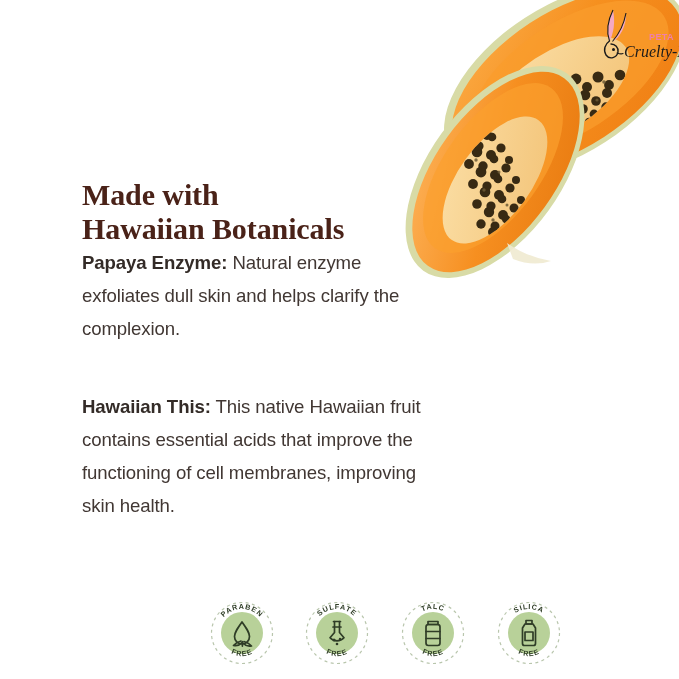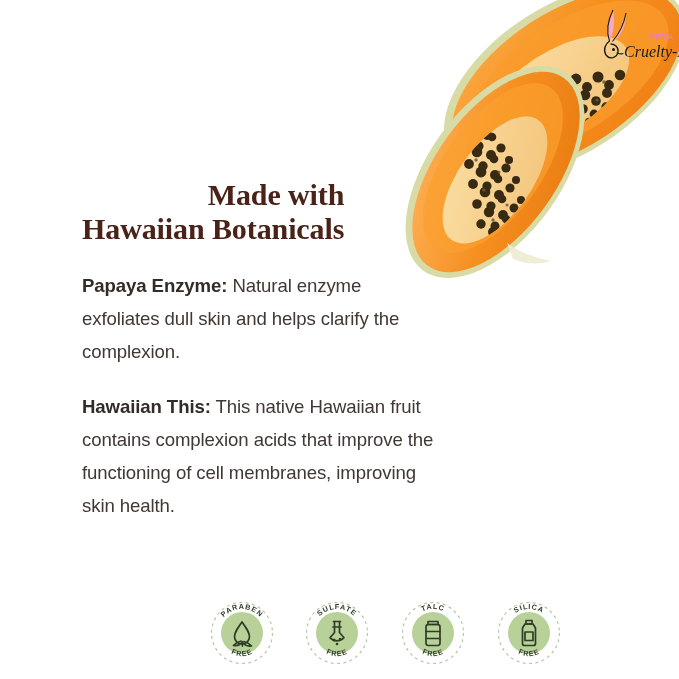--- a/index.html
+++ b/index.html
@@ -33,32 +33,31 @@
     position: absolute;
     left: 82px;
     top: 158px;
     color: #4a2218;
     font-family: "Liberation Serif", serif;
     font-weight: bold;
     font-size: 30px;
     line-height: 34px;
     letter-spacing: -0.1px;
     white-space: pre-line;
-    text-align: right;
   }
   .body-block {
     position: absolute;
     left: 82px;
     width: 360px;
     color: #413733;
     font-size: 18.6px;
     line-height: 33px;
     letter-spacing: -0.1px;
   }
-  #para-1 { top: 256px; margin-top: 13px; }
+  #para-1 { top: 233px; margin-top: 13px; }
   #para-2 { top: 371px; }
   .lead {
     font-weight: bold;
     color: #332b27;
   }
 
   
   .badge-row {
     position: absolute;
     left: 0;
@@ -242,21 +241,21 @@
   </div>
 
   <h1 class="headline">Made with
 Hawaiian Botanicals</h1>
 
   <p class="body-block" id="para-1">
     <span class="lead">Papaya Enzyme:</span><span> Natural enzyme exfoliates dull skin and helps clarify the complexion.</span>
   </p>
 
   <p class="body-block" id="para-2">
-    <span class="lead">Hawaiian This:</span><span> This native Hawaiian fruit contains complexion acids that improve the functioning of cell membranes, improving skin health.</span>
+    <span class="lead">Hawaiian This:</span><span> This native Hawaiian fruit contains essential acids that improve the functioning of cell membranes, improving skin health.</span>
   </p>
 
   <div class="badge-row">
 
     <div class="badge" style="left:205px">
       <svg width="74" height="74" viewBox="0 0 74 74" xmlns="http://www.w3.org/2000/svg">
         <defs>
           <path id="arcTop1" d="M 13 37 A 24 24 0 0 1 61 37"></path>
           <path id="arcBot1" d="M 14 37 A 23 23 0 0 0 60 37"></path>
         </defs>

